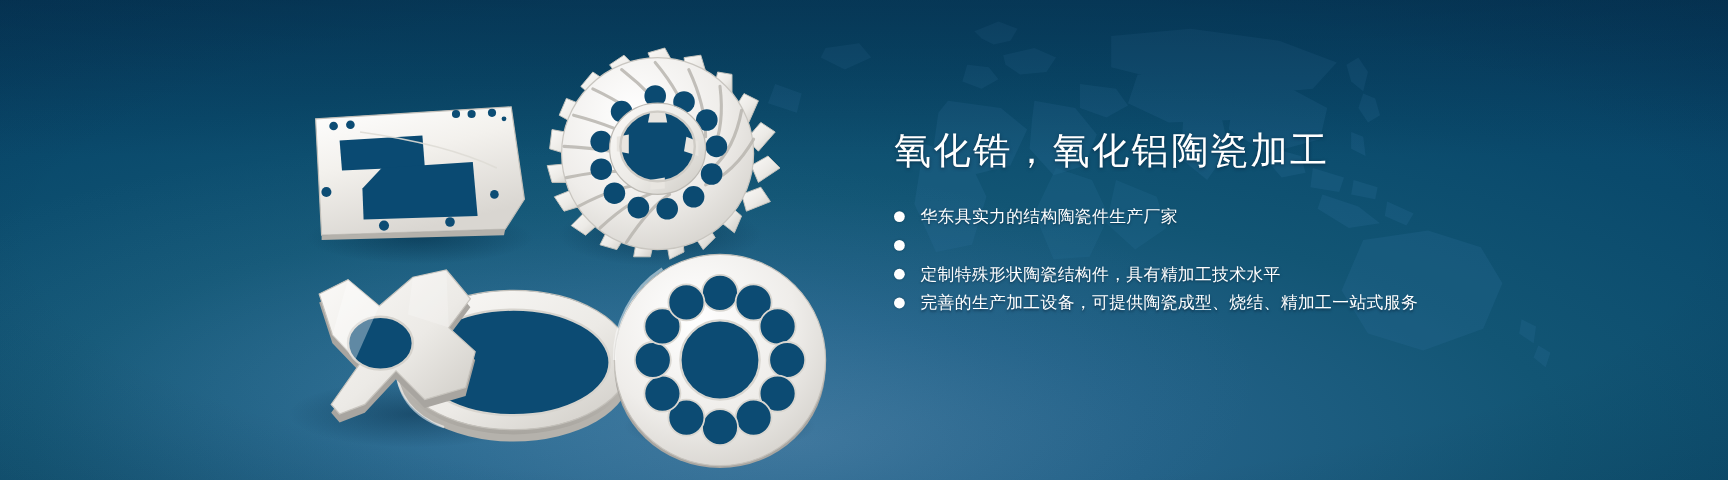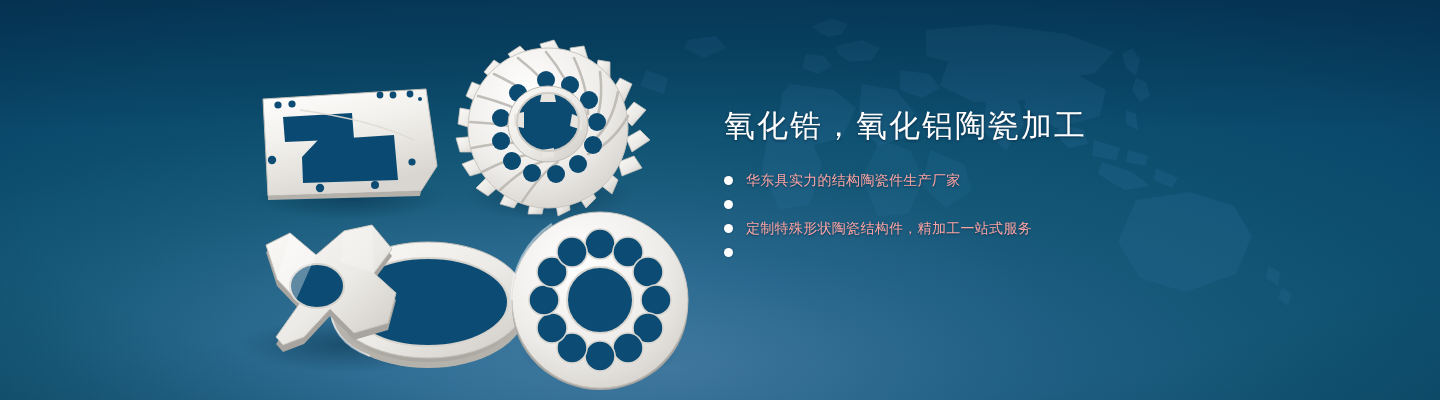--- a/index.html
+++ b/index.html
@@ -32,21 +32,21 @@
     background:
       radial-gradient(120% 130% at 50% 50%, rgba(0,0,0,0) 40%, rgba(2,26,48,0.30) 78%, rgba(1,20,38,0.55) 100%);
   }
   .bg-topdark {
     position:absolute; left:0; right:0; top:0; height:130px;
     background:linear-gradient(to bottom, rgba(3,32,55,0.40), rgba(3,32,55,0));
   }
   .bg-map { position:absolute; inset:0; opacity:0.5; }
 
   
-  .copy { position:absolute; left:724px; top:104px; width:600px; }
+  .copy { position:absolute; left:745px; top:104px; width:600px; }
   .headline {
     color:#ffffff;
     font-size:31px;
     line-height:44px;
     letter-spacing:2px;
     font-weight:400;
     white-space:nowrap;
     text-shadow:0 1px 3px rgba(0,20,40,0.55);
   }
   .bullets { margin-top:20px; }
@@ -56,21 +56,21 @@
     white-space:nowrap;
   }
   .dot {
     width:9px; height:9px; border-radius:50%;
     background:#ffffff;
     flex:0 0 auto;
     margin-right:13px;
     box-shadow:0 0 2px rgba(0,0,0,0.25);
   }
   .btext {
-    color:#fca5a5;
+    color:#ffffff;
     font-size:14px;
     line-height:24px;
     letter-spacing:0.3px;
     text-shadow:0 1px 2px rgba(0,20,40,0.5);
   }
 
   
   .parts { position:absolute; left:0; top:0; width:760px; height:400px; }
 </style>
 </head>
@@ -315,23 +315,24 @@
         <span class="dot"></span>
         <span class="btext">华东具实力的结构陶瓷件生产厂家</span>
       </div>
 
       <div class="bullet">
         <span class="dot"></span>
       </div>
 
       <div class="bullet">
         <span class="dot"></span>
-        <span class="btext">定制特殊形状陶瓷结构件，精加工一站式服务</span>
+        <span class="btext">定制特殊形状陶瓷结构件，具有精加工技术水平</span>
       </div>
 
       <div class="bullet">
         <span class="dot"></span>
+        <span class="btext">完善的生产加工设备，可提供陶瓷成型、烧结、精加工一站式服务</span>
       </div>
 
     </div>
   </div>
 
 </div>
 
 </body></html>

